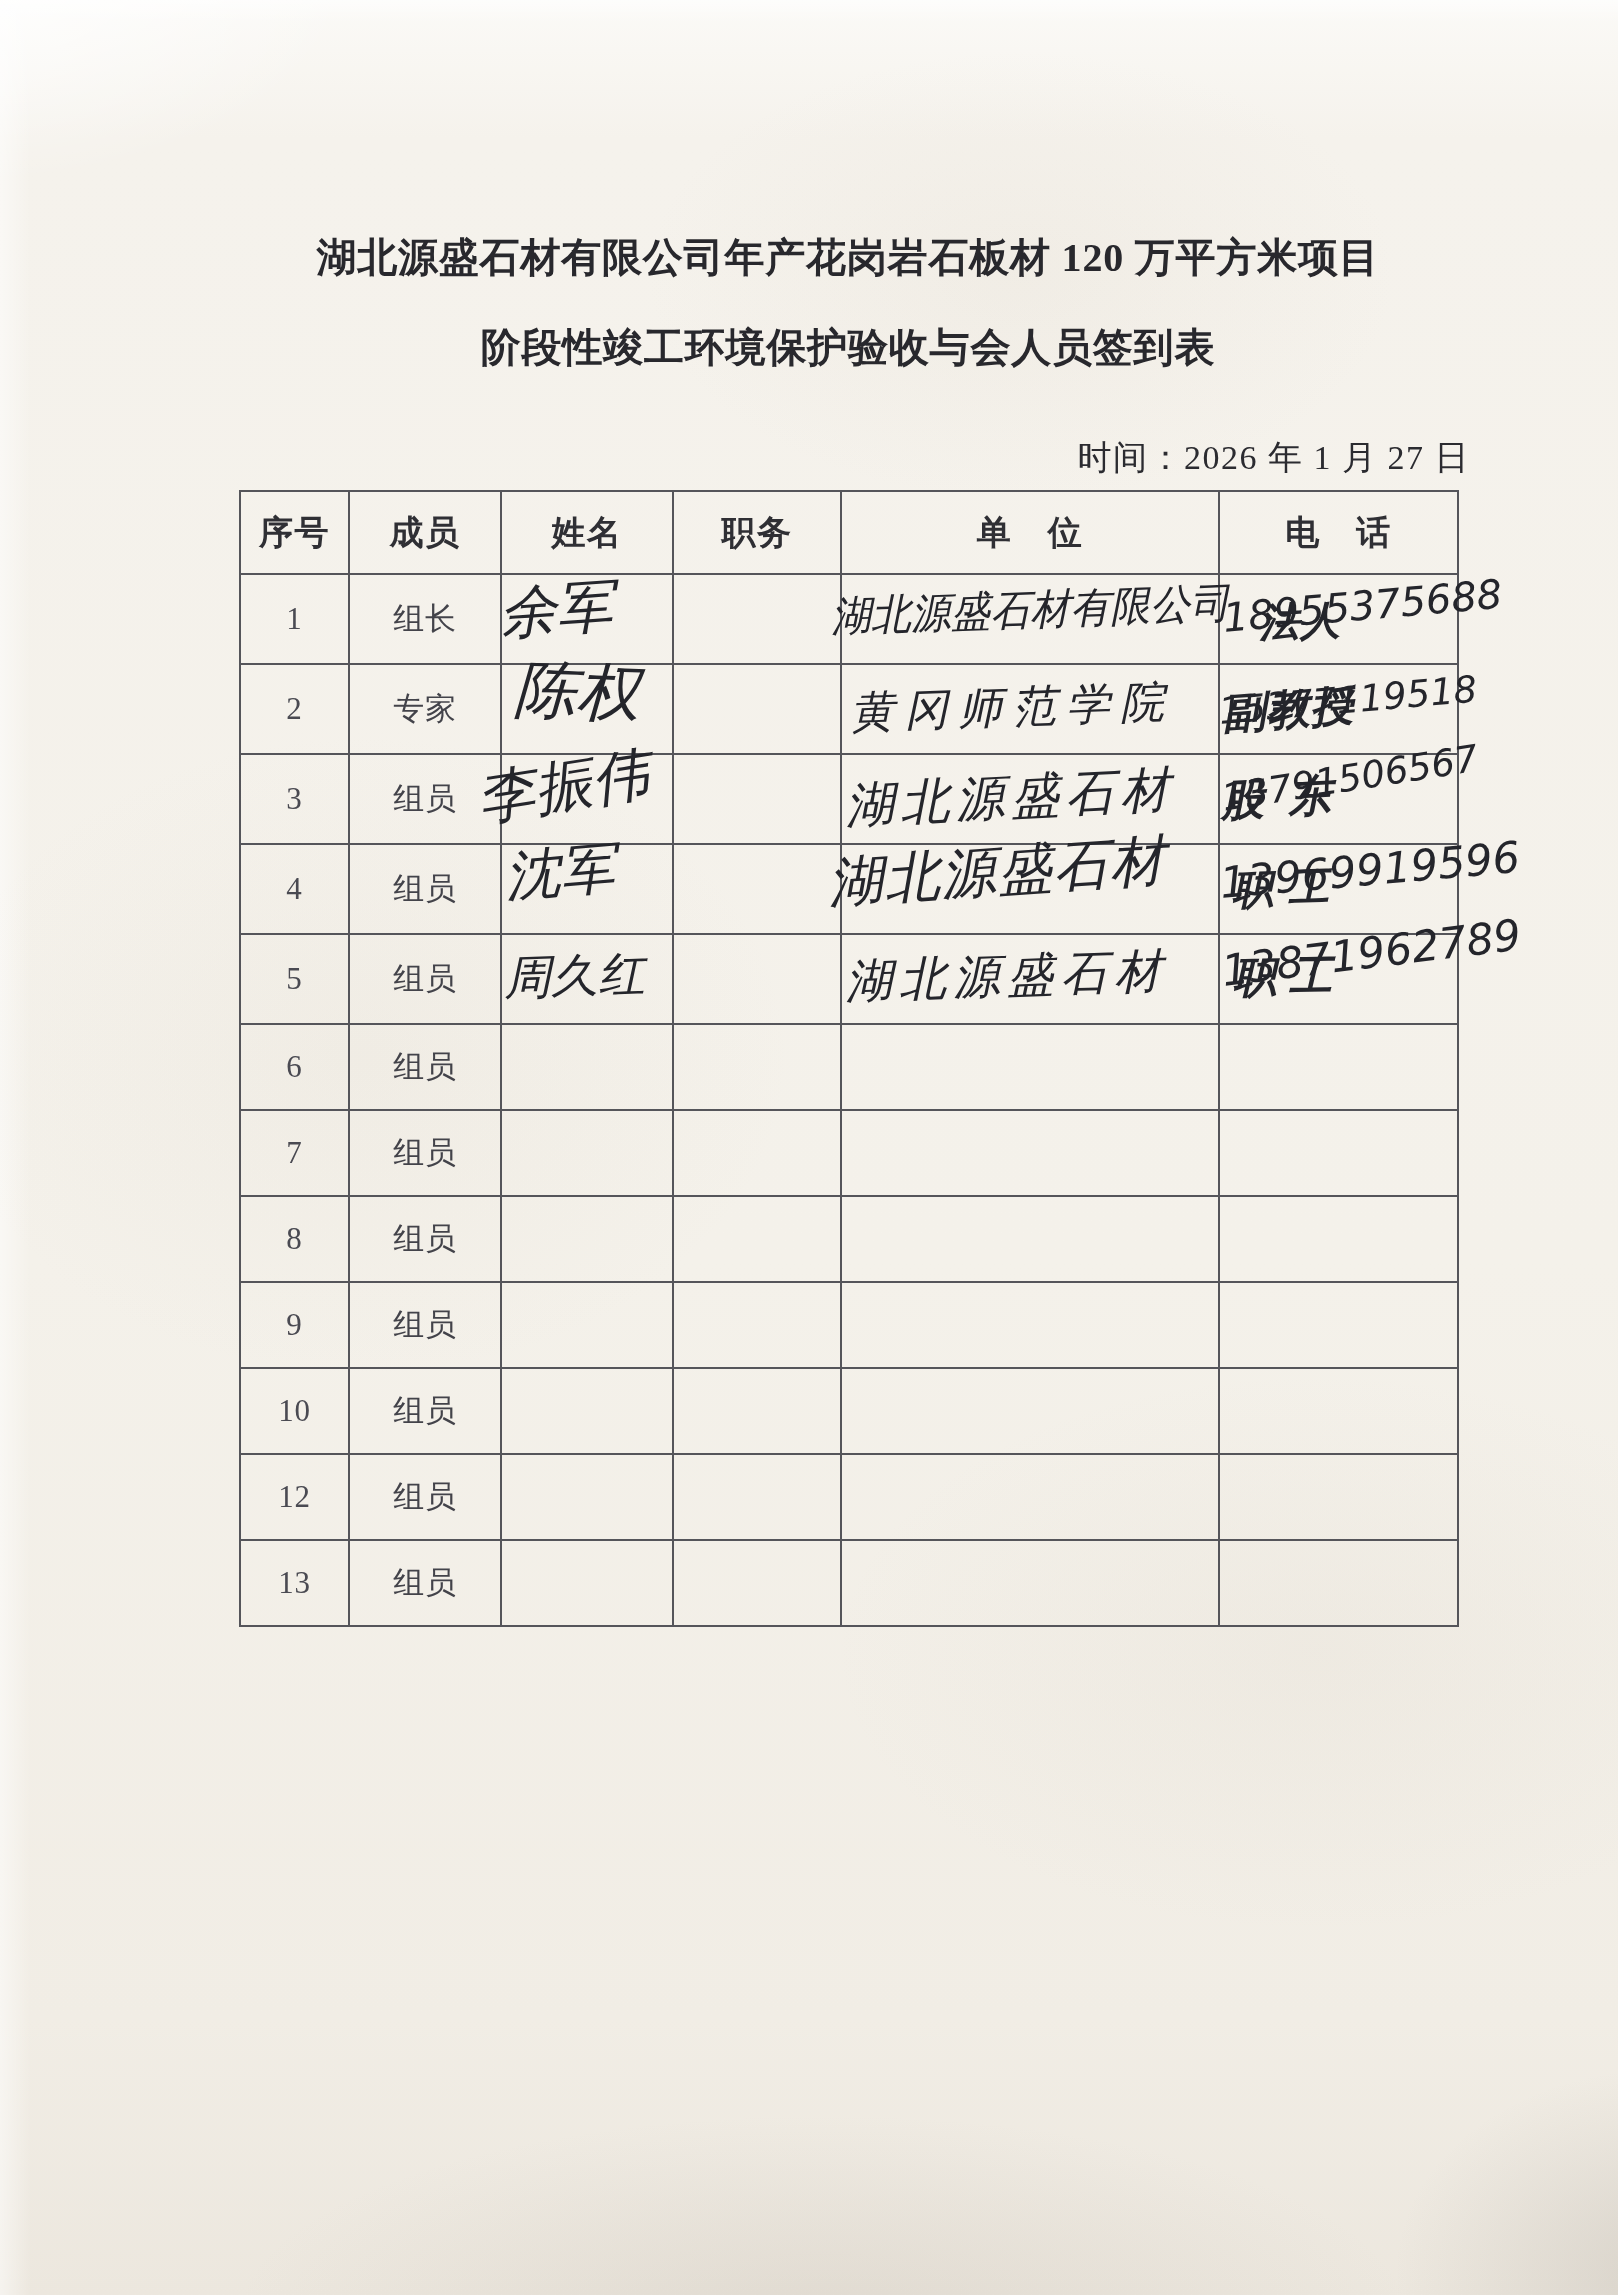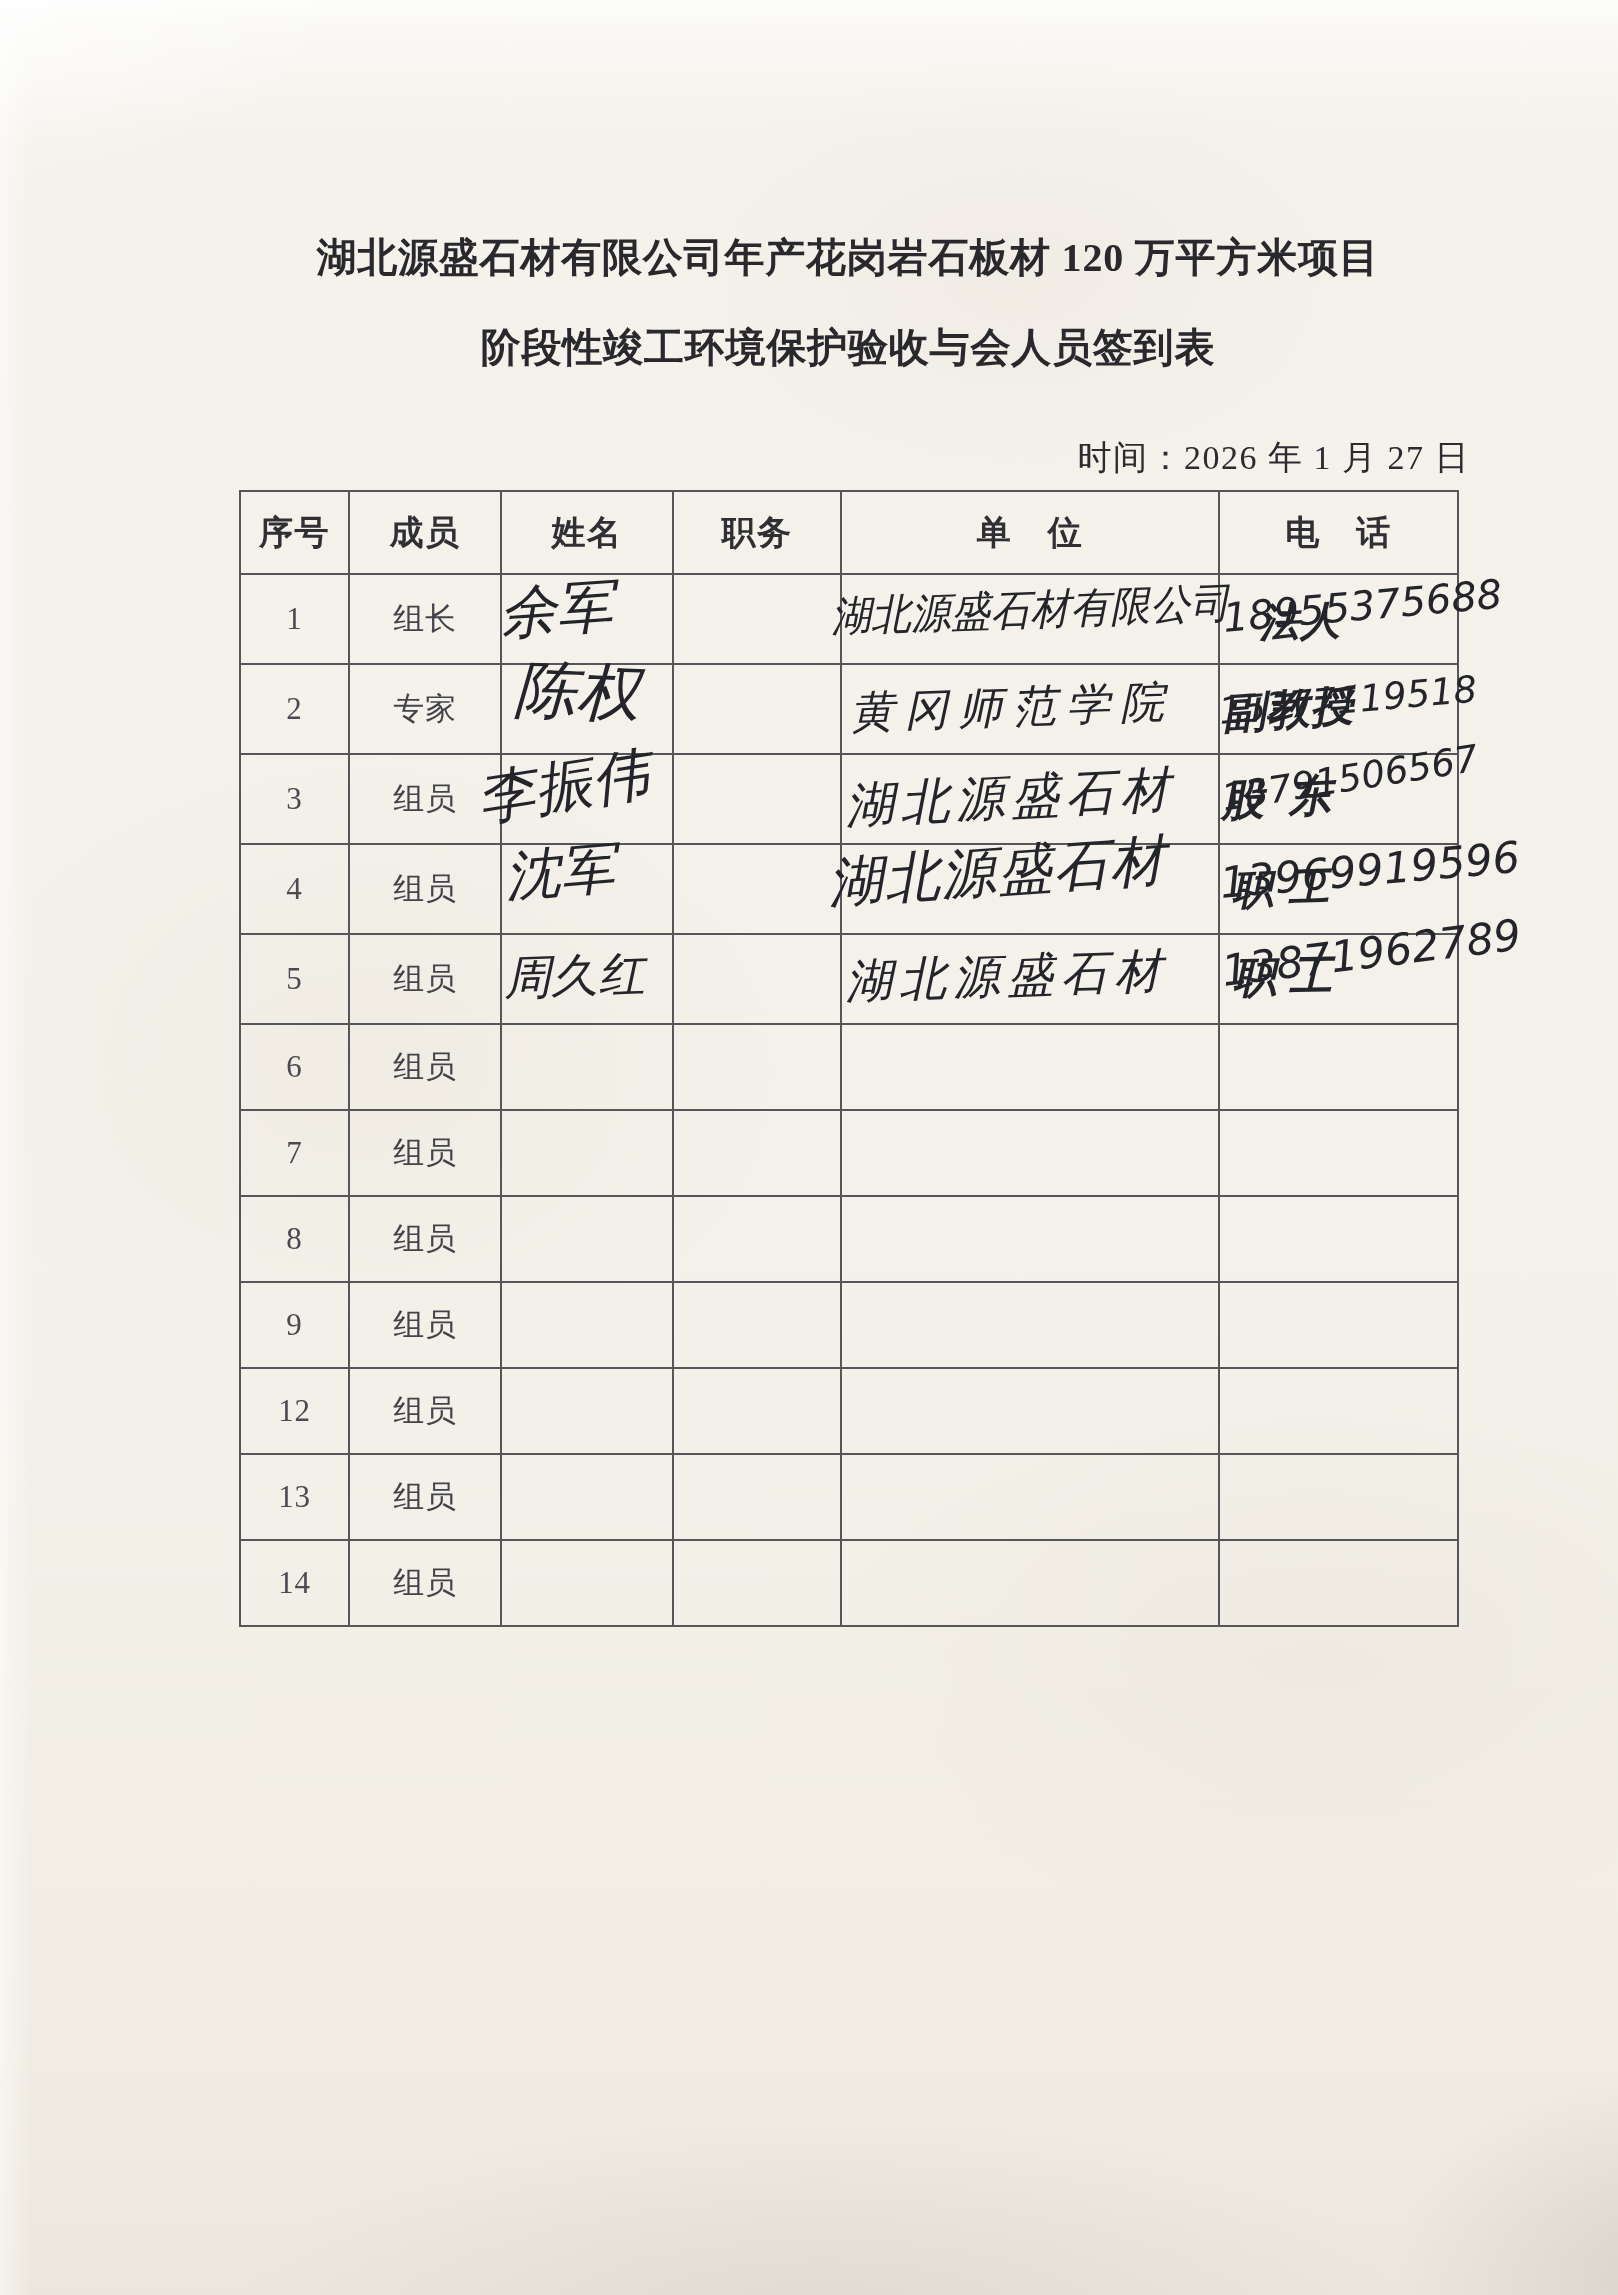--- a/index.html
+++ b/index.html
@@ -245,53 +245,53 @@
             <span class="hw title"></span>
           </td>
       <td>
             <span class="hw unit"></span>
           </td>
       <td>
             <span class="hw phone"></span>
           </td>
     </tr>
         <tr class="r-std">
+      <td><span class="printed num">10</span></td>
+      <td><span class="printed">组员</span></td>
+      <td>
+            <span class="hw name"></span>
+          </td>
+      <td>
+            <span class="hw title"></span>
+          </td>
+      <td>
+            <span class="hw unit"></span>
+          </td>
+      <td>
+            <span class="hw phone"></span>
+          </td>
+    </tr>
+        <tr class="r-std">
       <td><span class="printed num">12</span></td>
       <td><span class="printed">组员</span></td>
       <td>
             <span class="hw name"></span>
           </td>
       <td>
             <span class="hw title"></span>
           </td>
       <td>
             <span class="hw unit"></span>
           </td>
       <td>
             <span class="hw phone"></span>
           </td>
     </tr>
         <tr class="r-std">
       <td><span class="printed num">13</span></td>
-      <td><span class="printed">组员</span></td>
-      <td>
-            <span class="hw name"></span>
-          </td>
-      <td>
-            <span class="hw title"></span>
-          </td>
-      <td>
-            <span class="hw unit"></span>
-          </td>
-      <td>
-            <span class="hw phone"></span>
-          </td>
-    </tr>
-        <tr class="r-std">
-      <td><span class="printed num">14</span></td>
       <td><span class="printed">组员</span></td>
       <td>
             <span class="hw name"></span>
           </td>
       <td>
             <span class="hw title"></span>
           </td>
       <td>
             <span class="hw unit"></span>
           </td>

